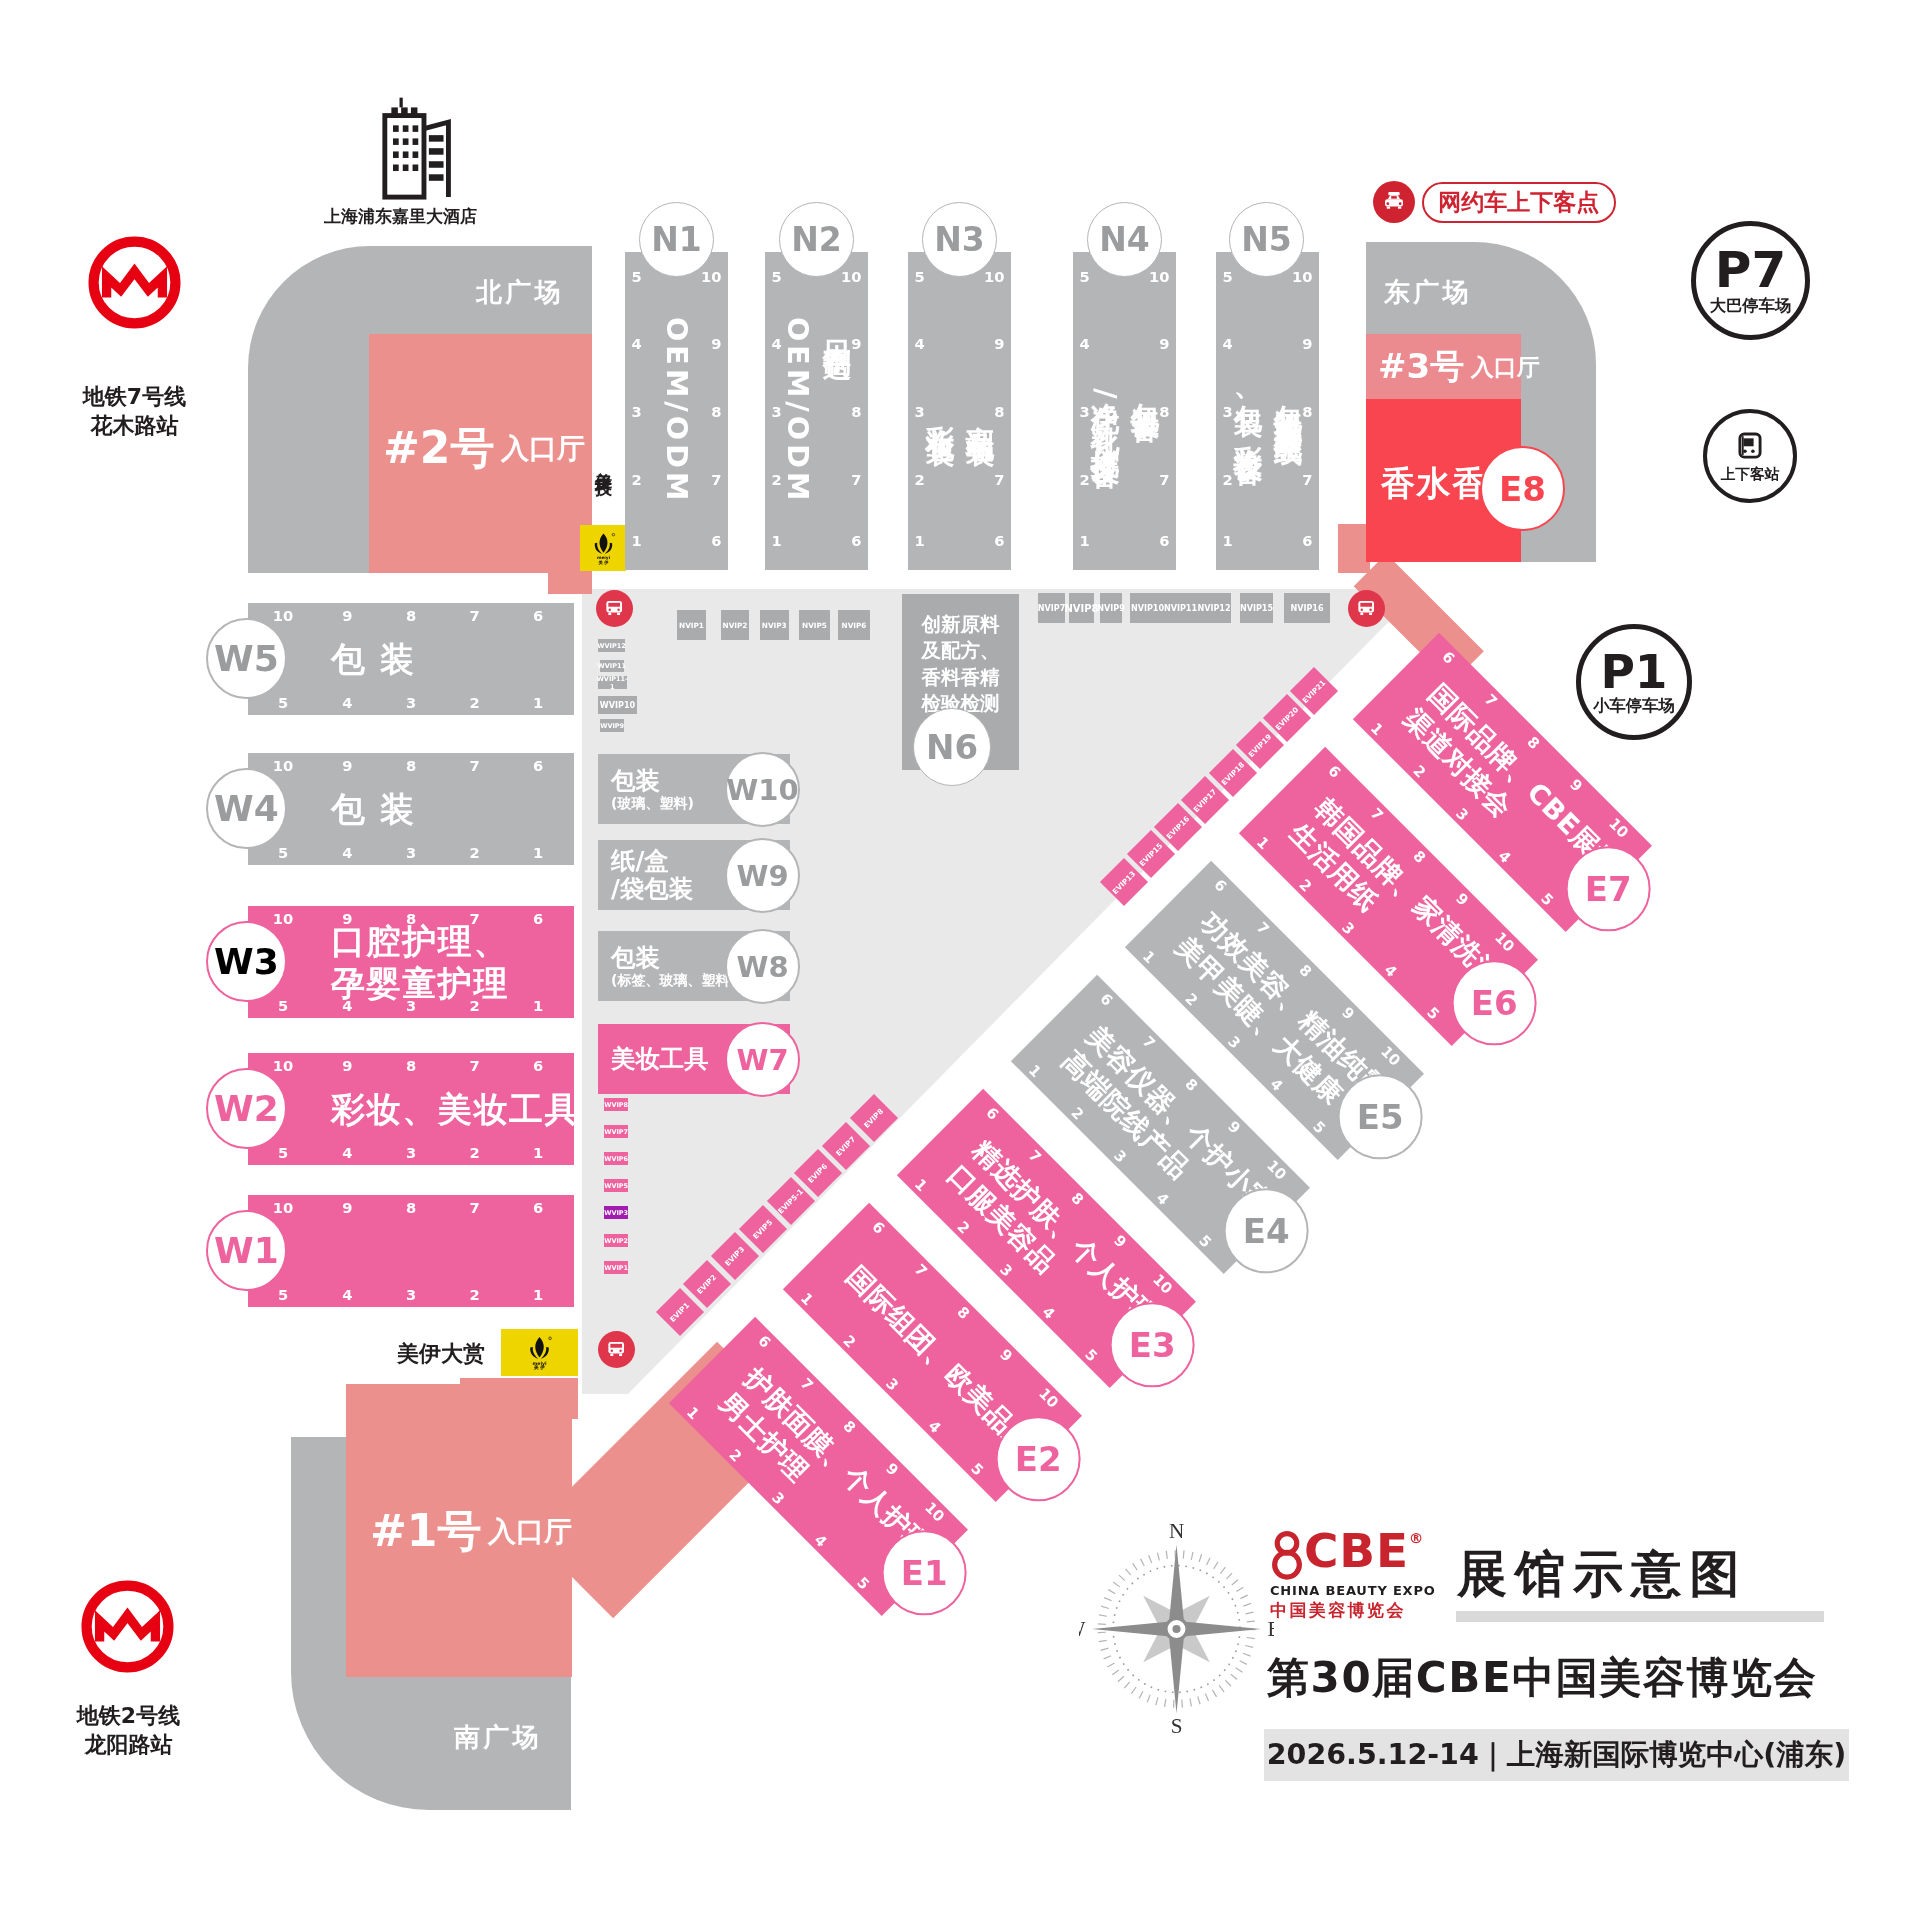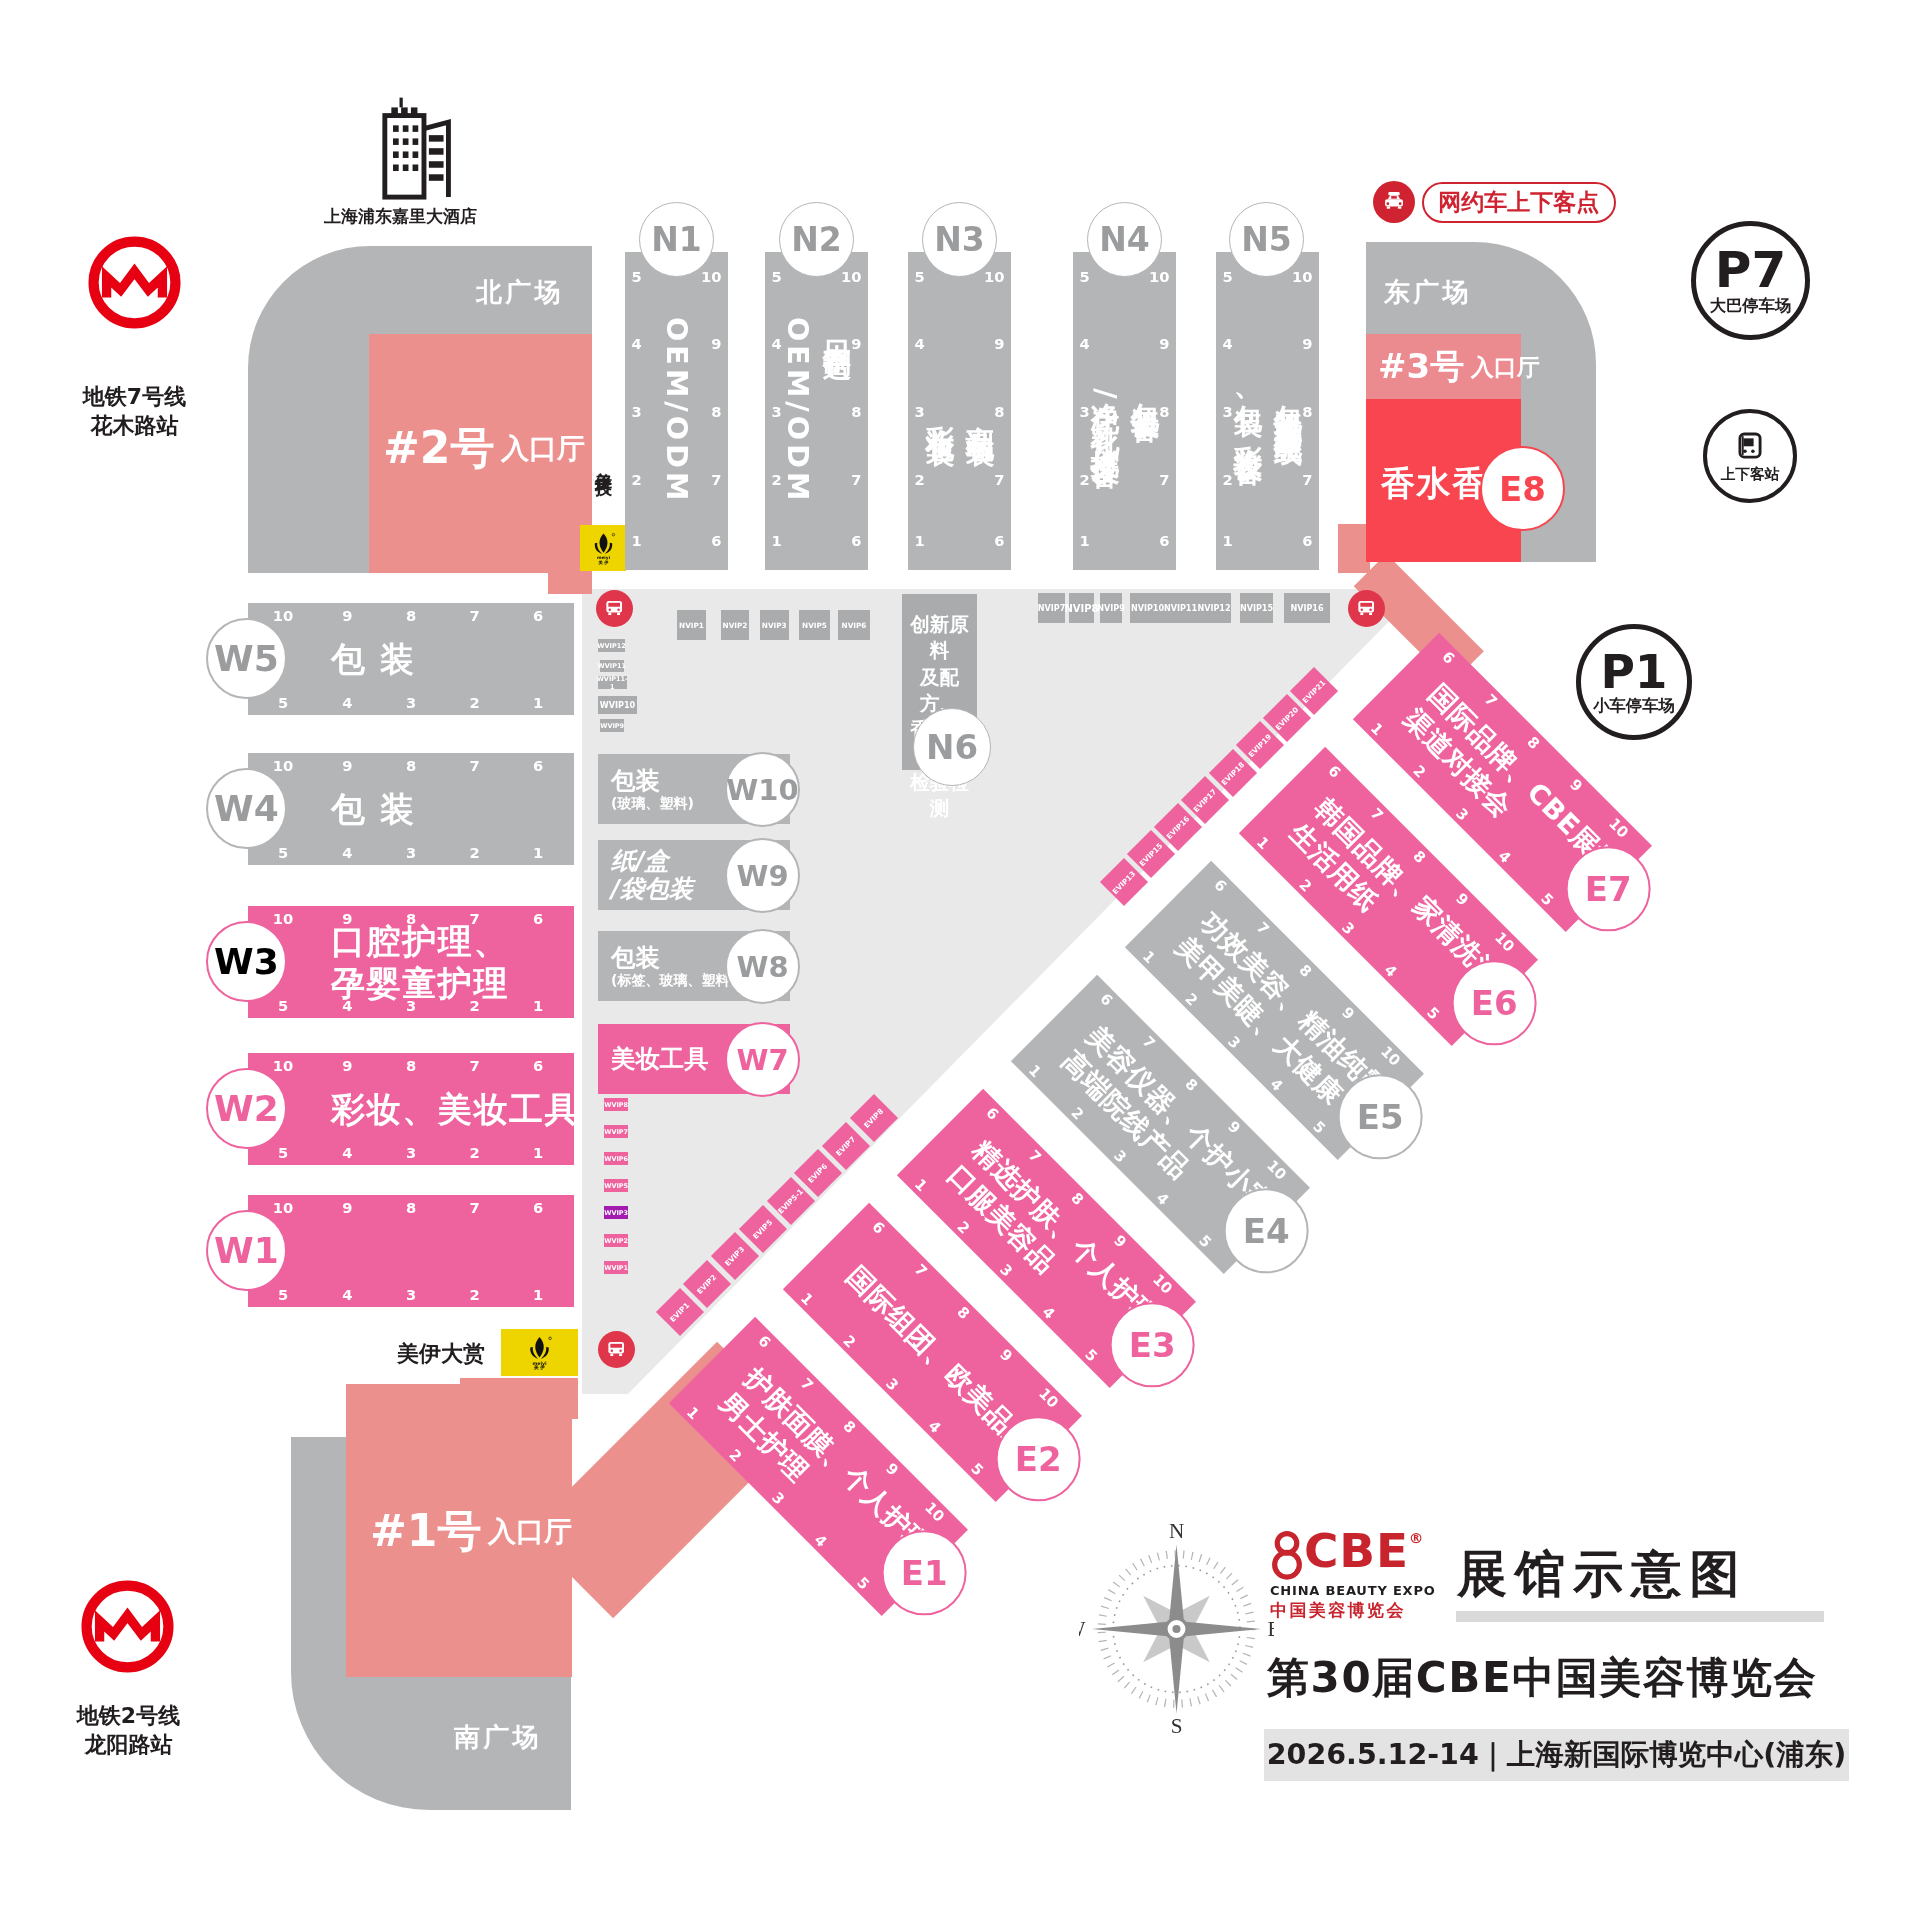--- a/index.html
+++ b/index.html
@@ -302,21 +302,21 @@
       <div class="gateN" style="left: 6.5px; top: 47.5%;">3</div>
       <div class="gateN" style="left: 6.5px; top: 69%;">2</div>
       <div class="gateN" style="left: 6.5px; top: 88%;">1</div>
       <div class="gateN" style="right: 6.5px; top: 5%;">10</div>
       <div class="gateN" style="right: 6.5px; top: 26%;">9</div>
       <div class="gateN" style="right: 6.5px; top: 47.5%;">8</div>
       <div class="gateN" style="right: 6.5px; top: 69%;">7</div>
       <div class="gateN" style="right: 6.5px; top: 88%;">6</div>
     </div>
     <div class="circle" style="left: 1229px; top: 202px; width: 75px; height: 75px; border: 1.6px solid rgb(180, 181, 183); color: rgb(155, 156, 158); font-size: 33px;">N5</div>
-    <div class="hall" style="left: 902px; top: 594px; width: 75px; height: 176px; background: rgb(169, 171, 173);">
+    <div class="hall" style="left: 902px; top: 594px; width: 117px; height: 176px; background: rgb(169, 171, 173);">
       <div class="n6lines">
         <div>创新原料</div>
         <div>及配方、</div>
         <div>香料香精</div>
         <div>检验检测</div>
       </div>
     </div>
     <div class="circle" style="left: 913px; top: 708px; width: 78px; height: 78px; border: 1.6px solid rgb(180, 181, 183); color: rgb(155, 156, 158); font-size: 34px;">N6</div>
     <div class="hall" style="left: 248px; top: 603px; width: 326px; height: 112px; background: rgb(180, 181, 183);">
       <div class="wlabel">
@@ -396,21 +396,21 @@
       <div class="gate" style="left: 89%; bottom: 4.1px;">1</div>
     </div>
     <div class="circle" style="left: 206px; top: 1210px; width: 81px; height: 81px; border: 2.4px solid rgb(238, 99, 158); color: rgb(238, 99, 158); font-size: 36px;">W1</div>
     <div class="hall" style="left: 598px; top: 754px; width: 192px; height: 70px; background: rgb(180, 181, 183);">
       <div class="wslabel">
         <div style="font-size:24.4px;">包装</div>
         <div style="font-size:14px;">(玻璃、塑料)</div>
       </div>
     </div>
     <div class="circle" style="left: 725px; top: 752px; width: 75px; height: 75px; border: 2.4px solid rgb(180, 181, 183); color: rgb(155, 156, 158); font-size: 29px;">W10</div>
-    <div class="hall" style="left: 598px; top: 840px; width: 192px; height: 70px; background: rgb(180, 181, 183); font-style: italic;">
+    <div class="hall" style="left: 598px; top: 840px; width: 192px; height: 70px; background: rgb(180, 181, 183);">
       <div class="wslabel">
         <div style="font-size:24.4px;">纸/盒</div>
         <div style="font-size:24.4px;">/袋包装</div>
       </div>
     </div>
     <div class="circle" style="left: 725px; top: 838px; width: 75px; height: 75px; border: 2.4px solid rgb(180, 181, 183); color: rgb(155, 156, 158); font-size: 29px;">W9</div>
     <div class="hall" style="left: 598px; top: 931px; width: 192px; height: 70px; background: rgb(180, 181, 183);">
       <div class="wslabel">
         <div style="font-size:24.4px;">包装</div>
         <div style="font-size:14px;">(标签、玻璃、塑料)</div>

